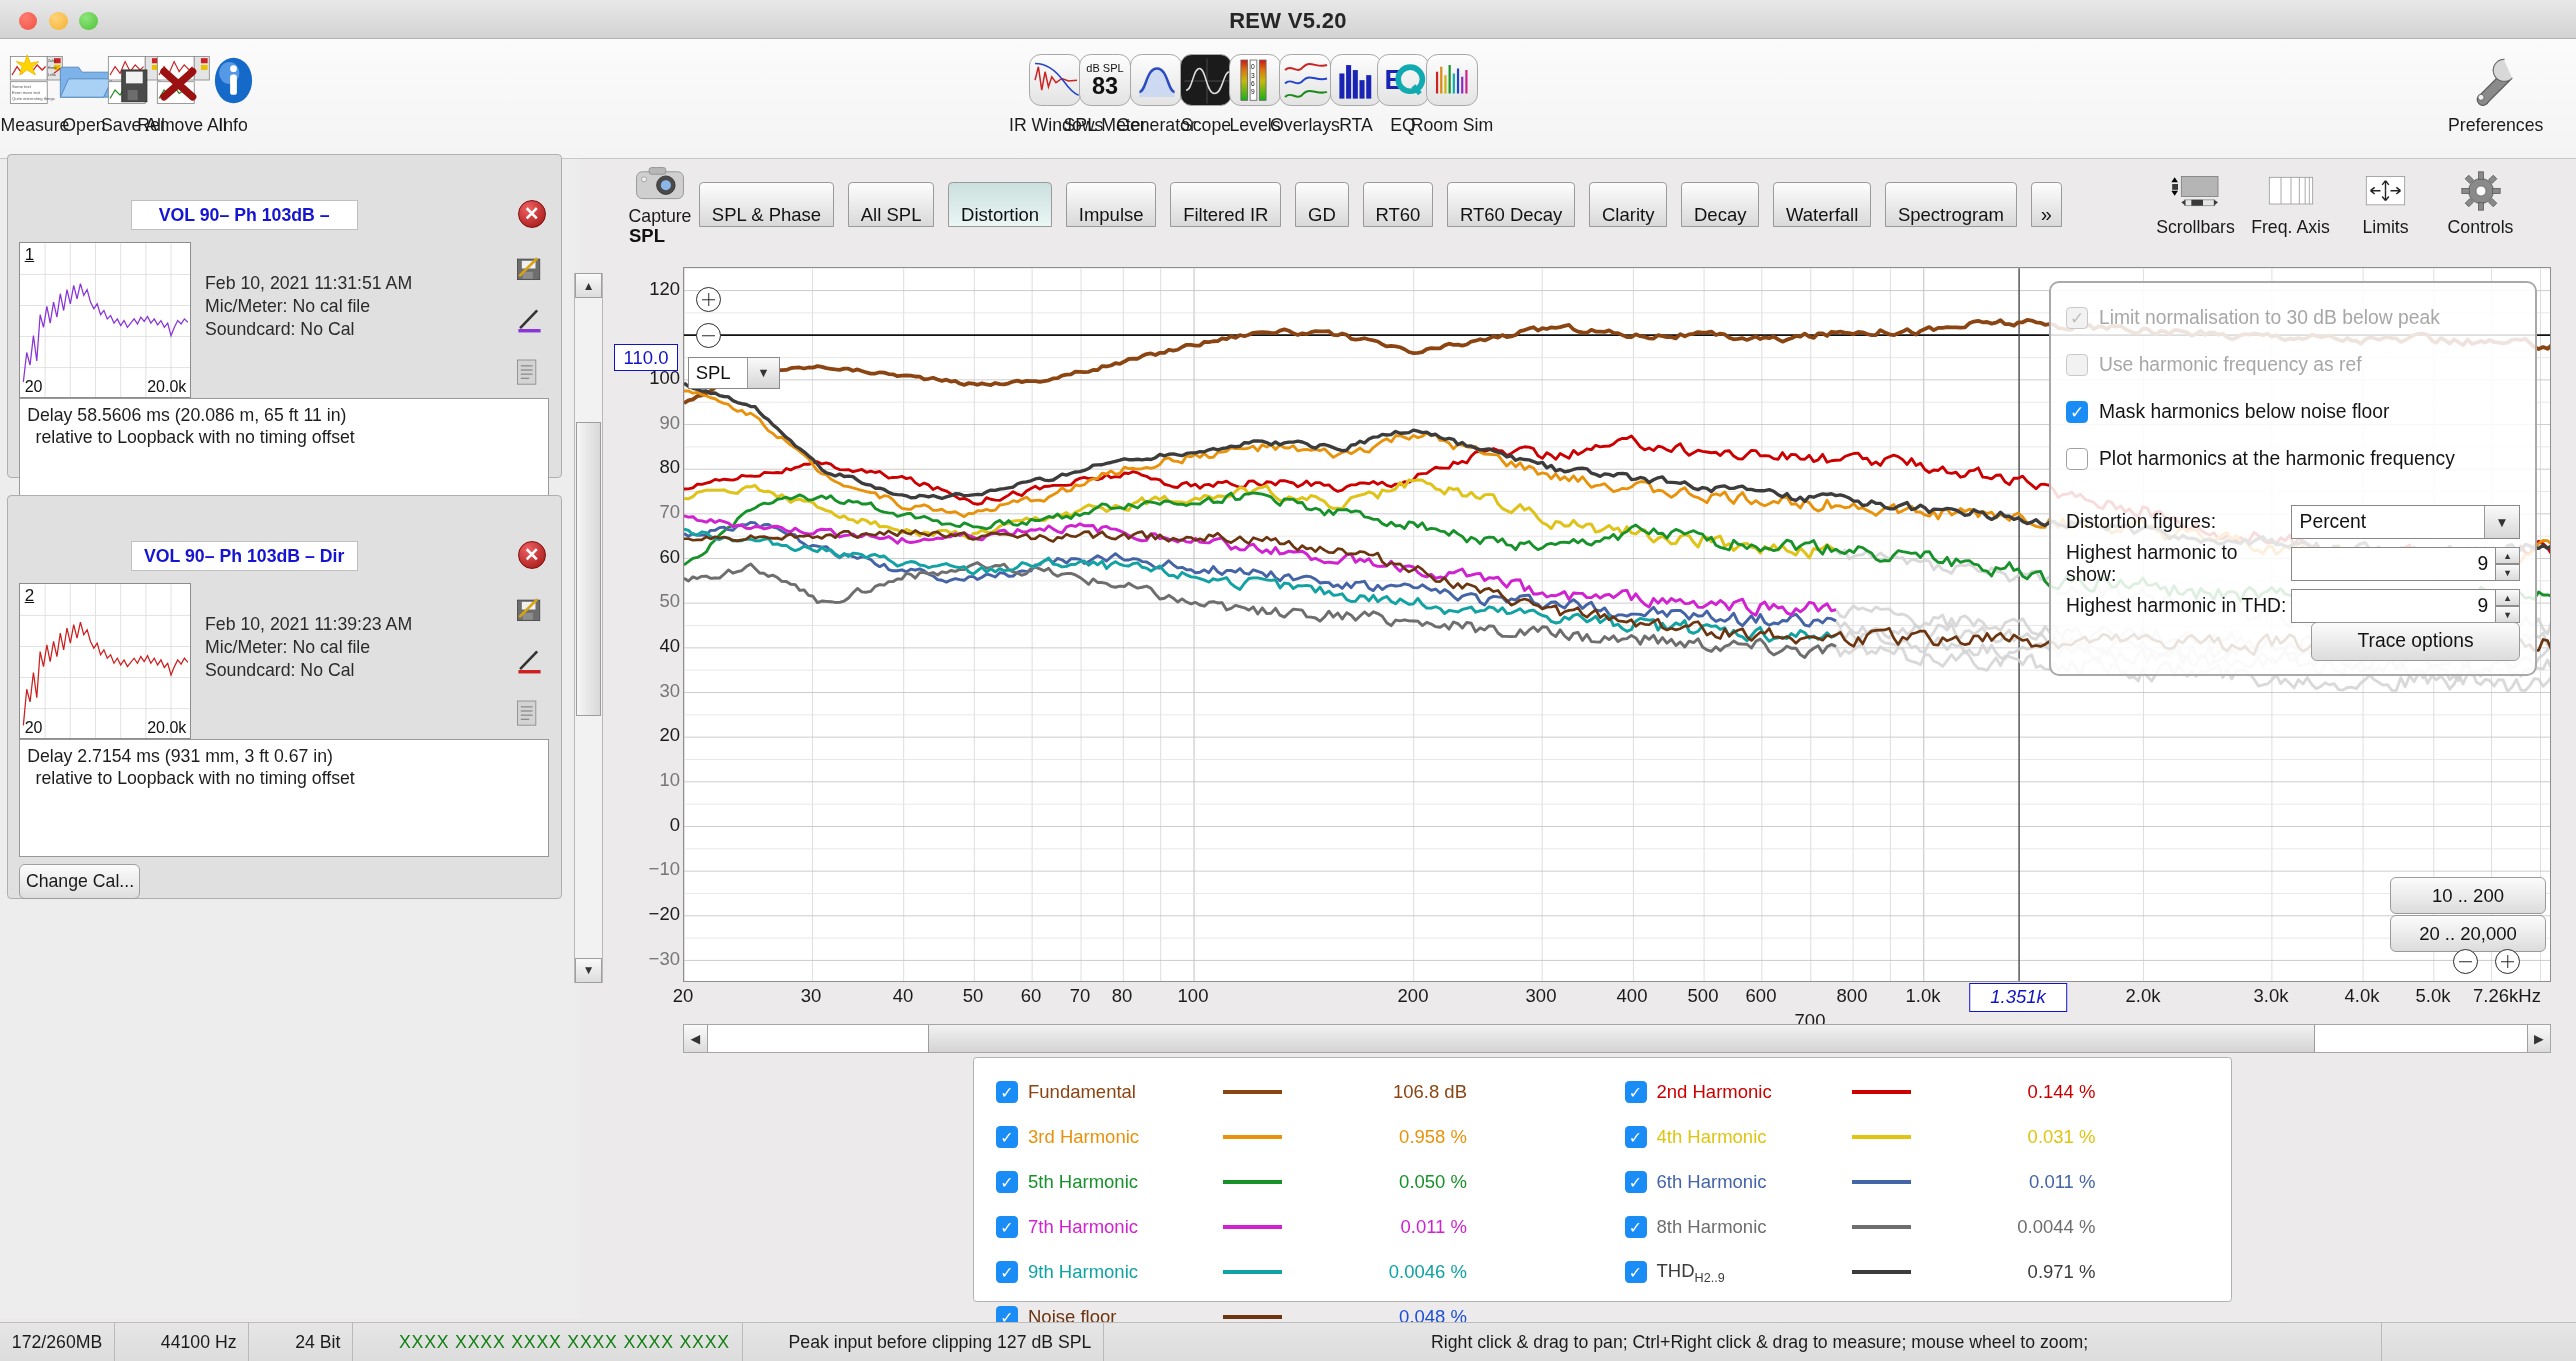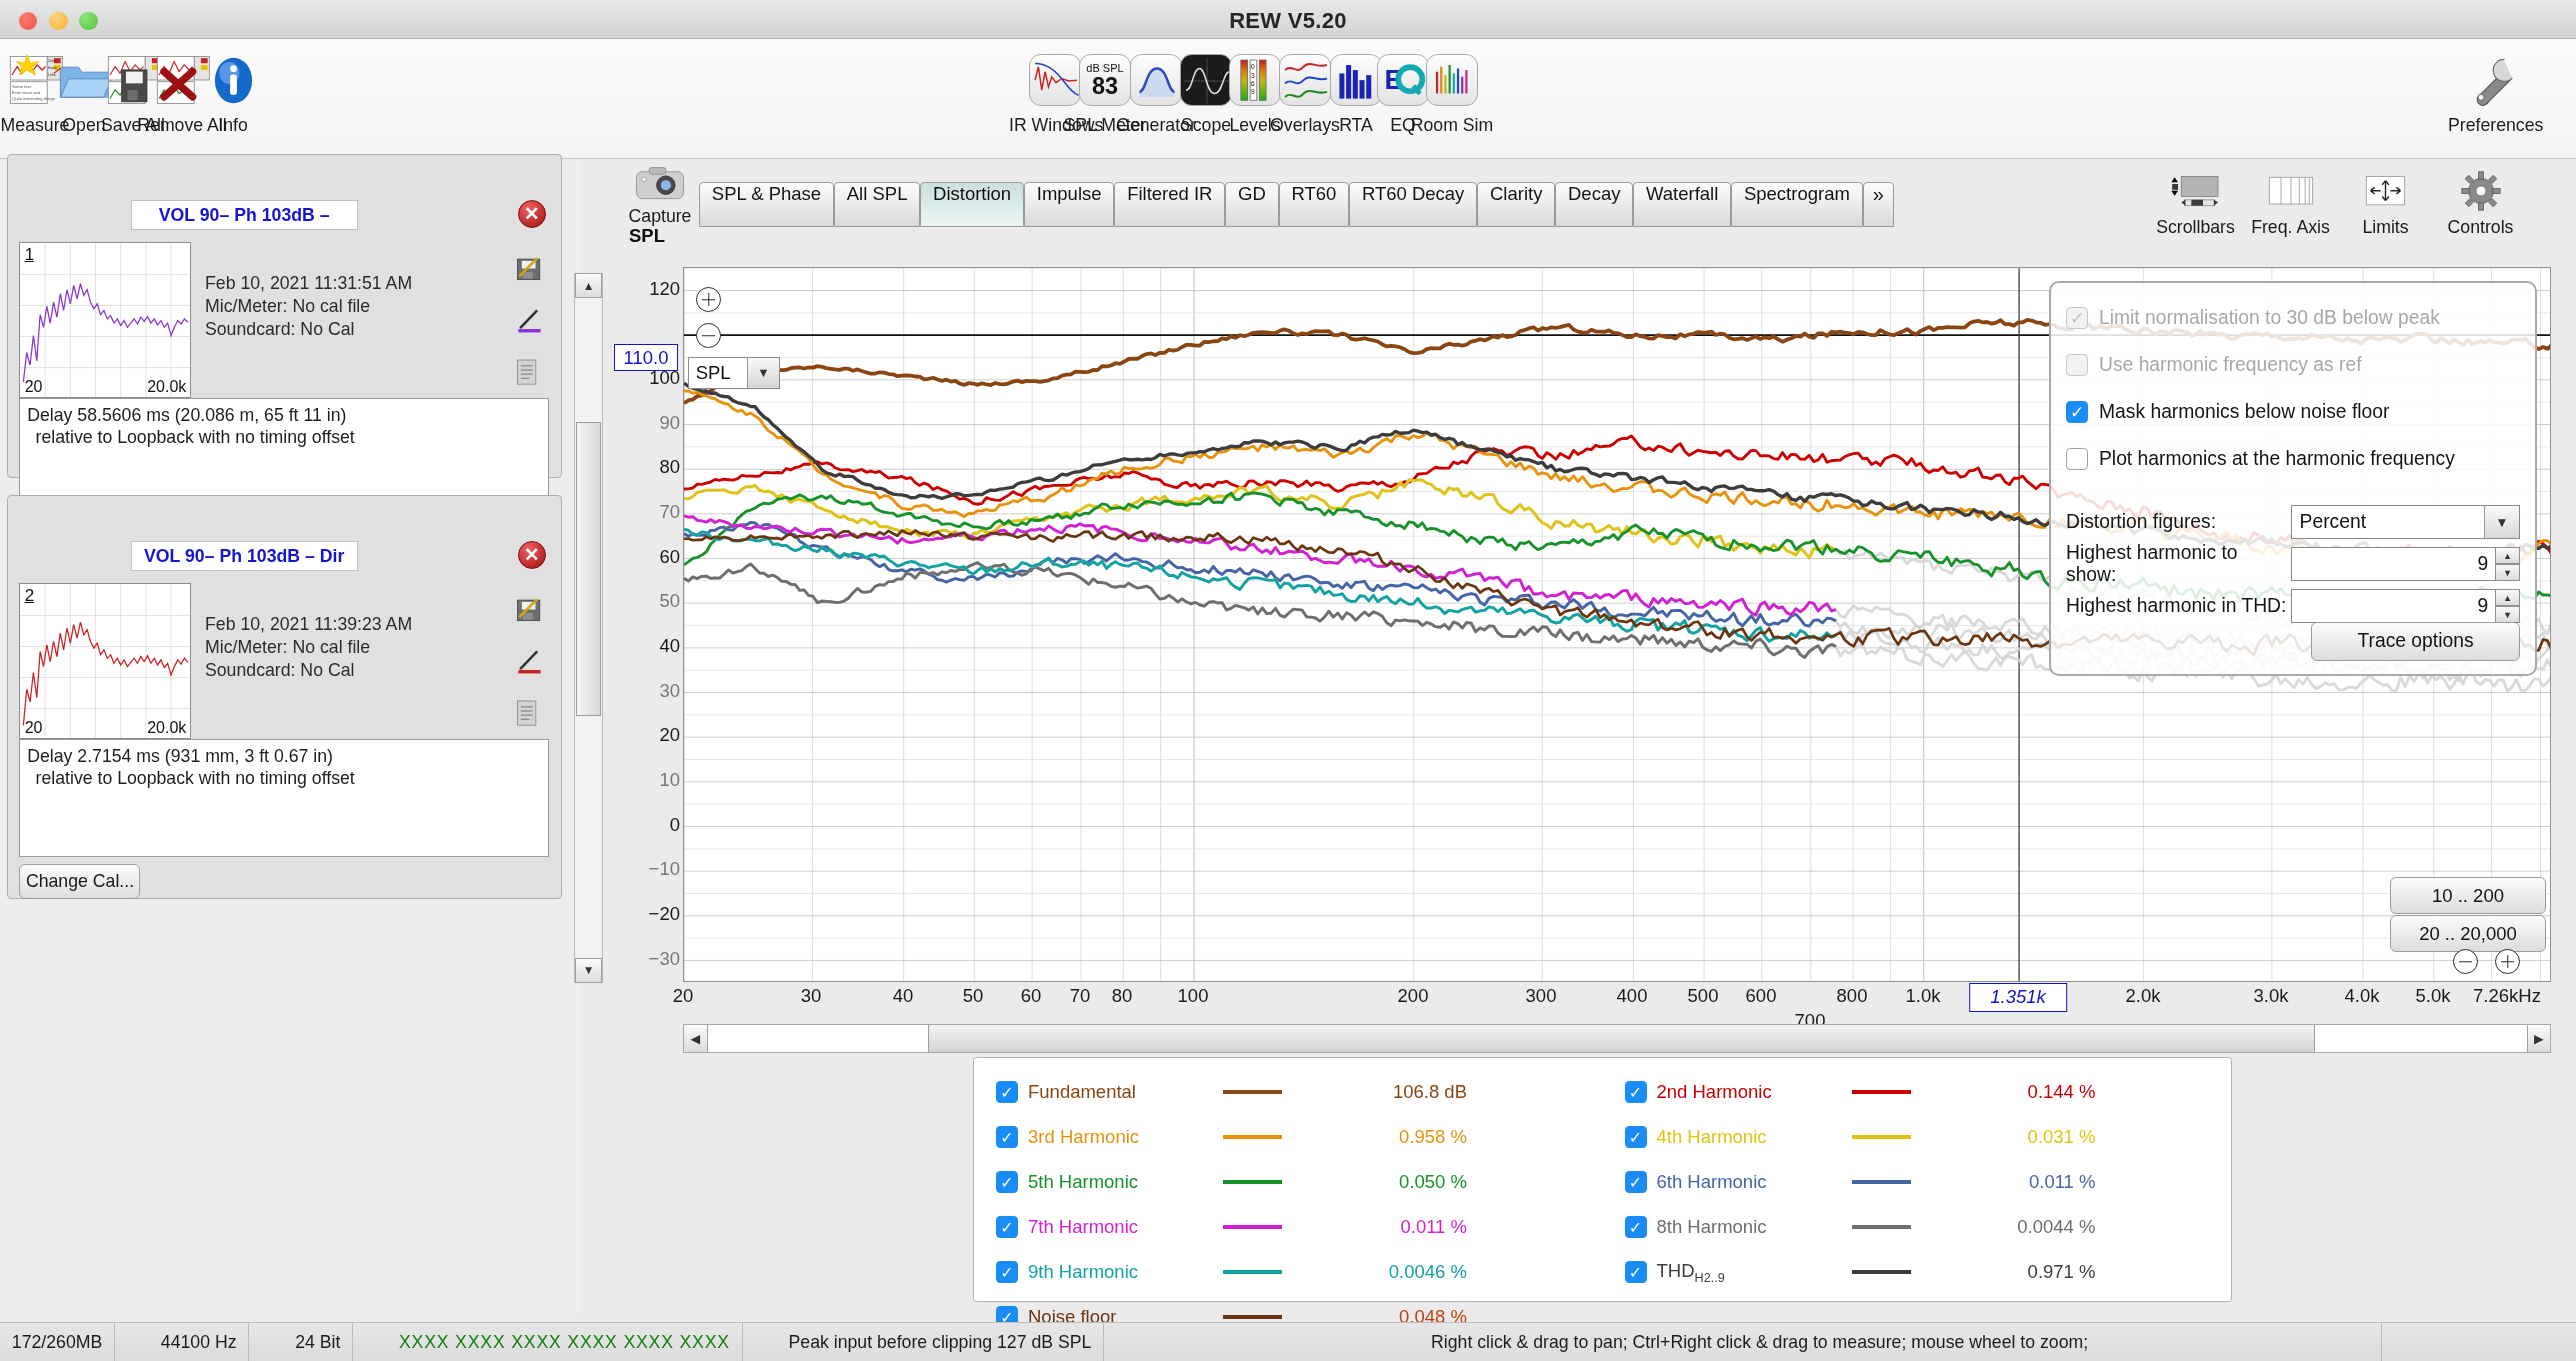--- a/index.html
+++ b/index.html
@@ -144,23 +144,23 @@
   #capture .lbl { font-size:17.7px; color:#1a1a1a; margin-top:0.8px; }
 
   
   #tabs {
     position:absolute; left:699px; top:182px; height:45px;
     display:flex; align-items:stretch;
   }
   .tab {
     border:0.8px solid #9a9a9a; border-radius:4.2px 4.2px 0 0;
     background:linear-gradient(to bottom,#fdfdfd,#d9d9d9);
-    padding:0 11.8px; margin-right:0;
+    padding:0 11.8px; margin-right:14px;
     font-size:18.5px; color:#131313;
-    display:flex;align-items:flex-start;justify-content:center;cursor:pointer;
+    display:flex;align-items:flex-end;justify-content:center;cursor:pointer;
   }
   .tab.active {
     background:linear-gradient(to bottom,#cbe0de,#eaf6f4);
     color:#101010;
   }
   .tab.more { padding:0 9.2px; font-size:20px; }
 
   
   .rt-item {
     position:absolute; top:165px; width:91px; text-align:center; cursor:default;
@@ -1125,21 +1125,21 @@
       <span class="lg-swatch" style="background:#3c3c3c"></span>
       <span class="lg-val" style="color:#3c3c3c">0.971 %</span>
     </div>
   </div>
 
   <div class="lg-row">
     <div class="lg-cell">
       <span class="lg-cb">✓</span>
       <span class="lg-name" style="color:#6b3510">Noise floor</span>
       <span class="lg-swatch" style="background:#6b3510"></span>
-      <span class="lg-val" style="color:#c2410c">0.048 %</span>
+      <span class="lg-val" style="color:#1d4ed8">0.048 %</span>
     </div>
     <div class="lg-cell"></div>
   </div>
 
 </div>
 
 <div id="statusbar">
   <div class="sb-cell" style="border-left:none;">172/260MB</div>
   <div class="sb-cell">44100 Hz</div>
   <div class="sb-cell">24 Bit</div>

